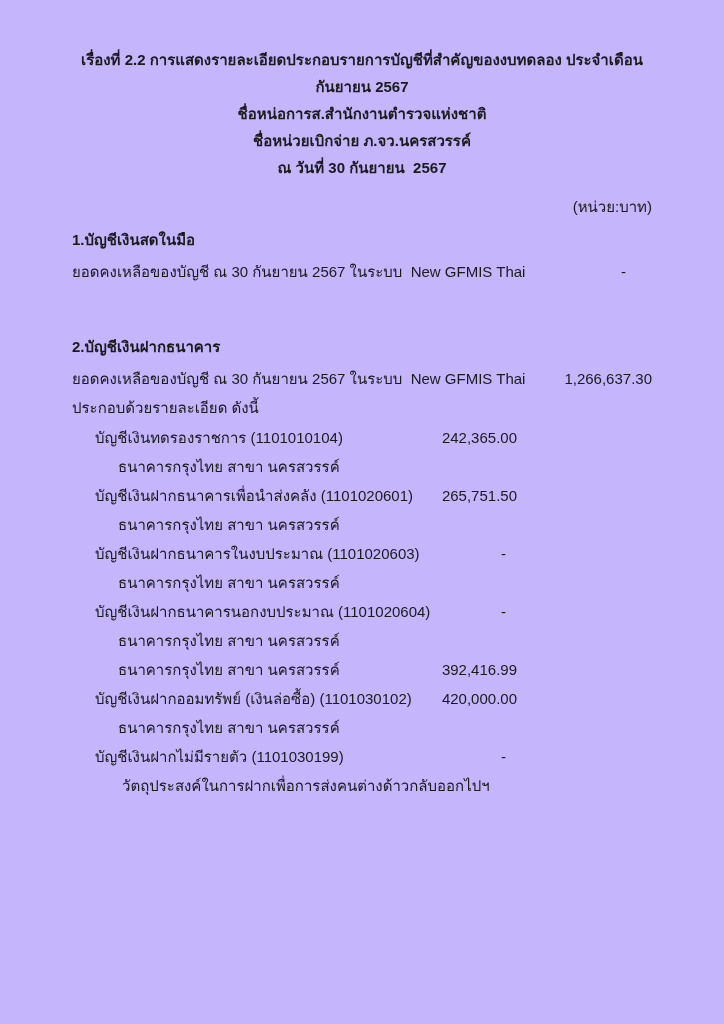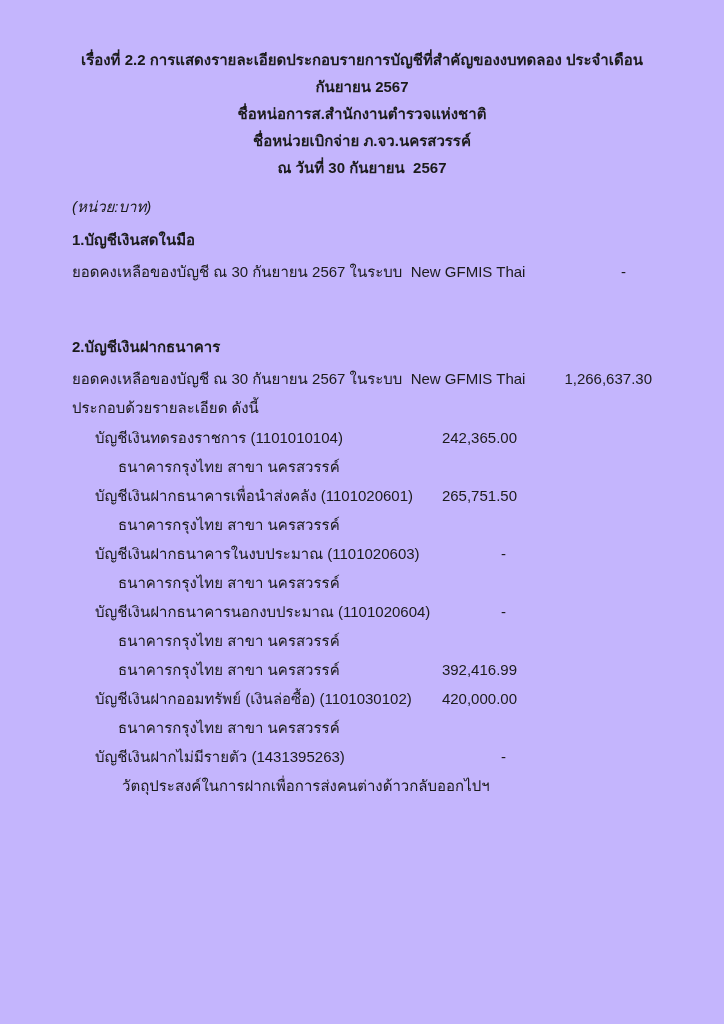--- a/index.html
+++ b/index.html
@@ -23,23 +23,23 @@
   .doc-header .h-line {
     text-align: center;
     font-size: 15px;
     line-height: 27px;
     font-weight: bold;
     white-space: pre-wrap;
   }
 
   .unit-line {
     margin-top: 15px;
+    text-align: right;
     font-size: 15px;
     line-height: 21px;
-    font-style: italic;
   }
 
   .sec-title {
     font-size: 15px;
     line-height: 29px;
     font-weight: bold;
   }
   .sec-title.first { margin-top: 8px; }
   .sec-title.second { margin-top: 46px; }
 
@@ -149,21 +149,21 @@
       </div>
       <div class="detail-note">ธนาคารกรุงไทย สาขา นครสวรรค์</div>
 
       <div class="detail-row">
         <span class="detail-name">บัญชีเงินฝากออมทรัพย์ (เงินล่อซื้อ) (1101030102)</span>
         <span class="amt detail">420,000.00</span>
       </div>
       <div class="detail-note">ธนาคารกรุงไทย สาขา นครสวรรค์</div>
 
       <div class="detail-row">
-        <span class="detail-name">บัญชีเงินฝากไม่มีรายตัว (1431395263)</span>
+        <span class="detail-name">บัญชีเงินฝากไม่มีรายตัว (1101030199)</span>
         <span class="amt detail dash">-</span>
       </div>
       <div class="detail-note deep">วัตถุประสงค์ในการฝากเพื่อการส่งคนต่างด้าวกลับออกไปฯ</div>
 
     </div>
   </section>
 
 </div>
 
 </body></html>

